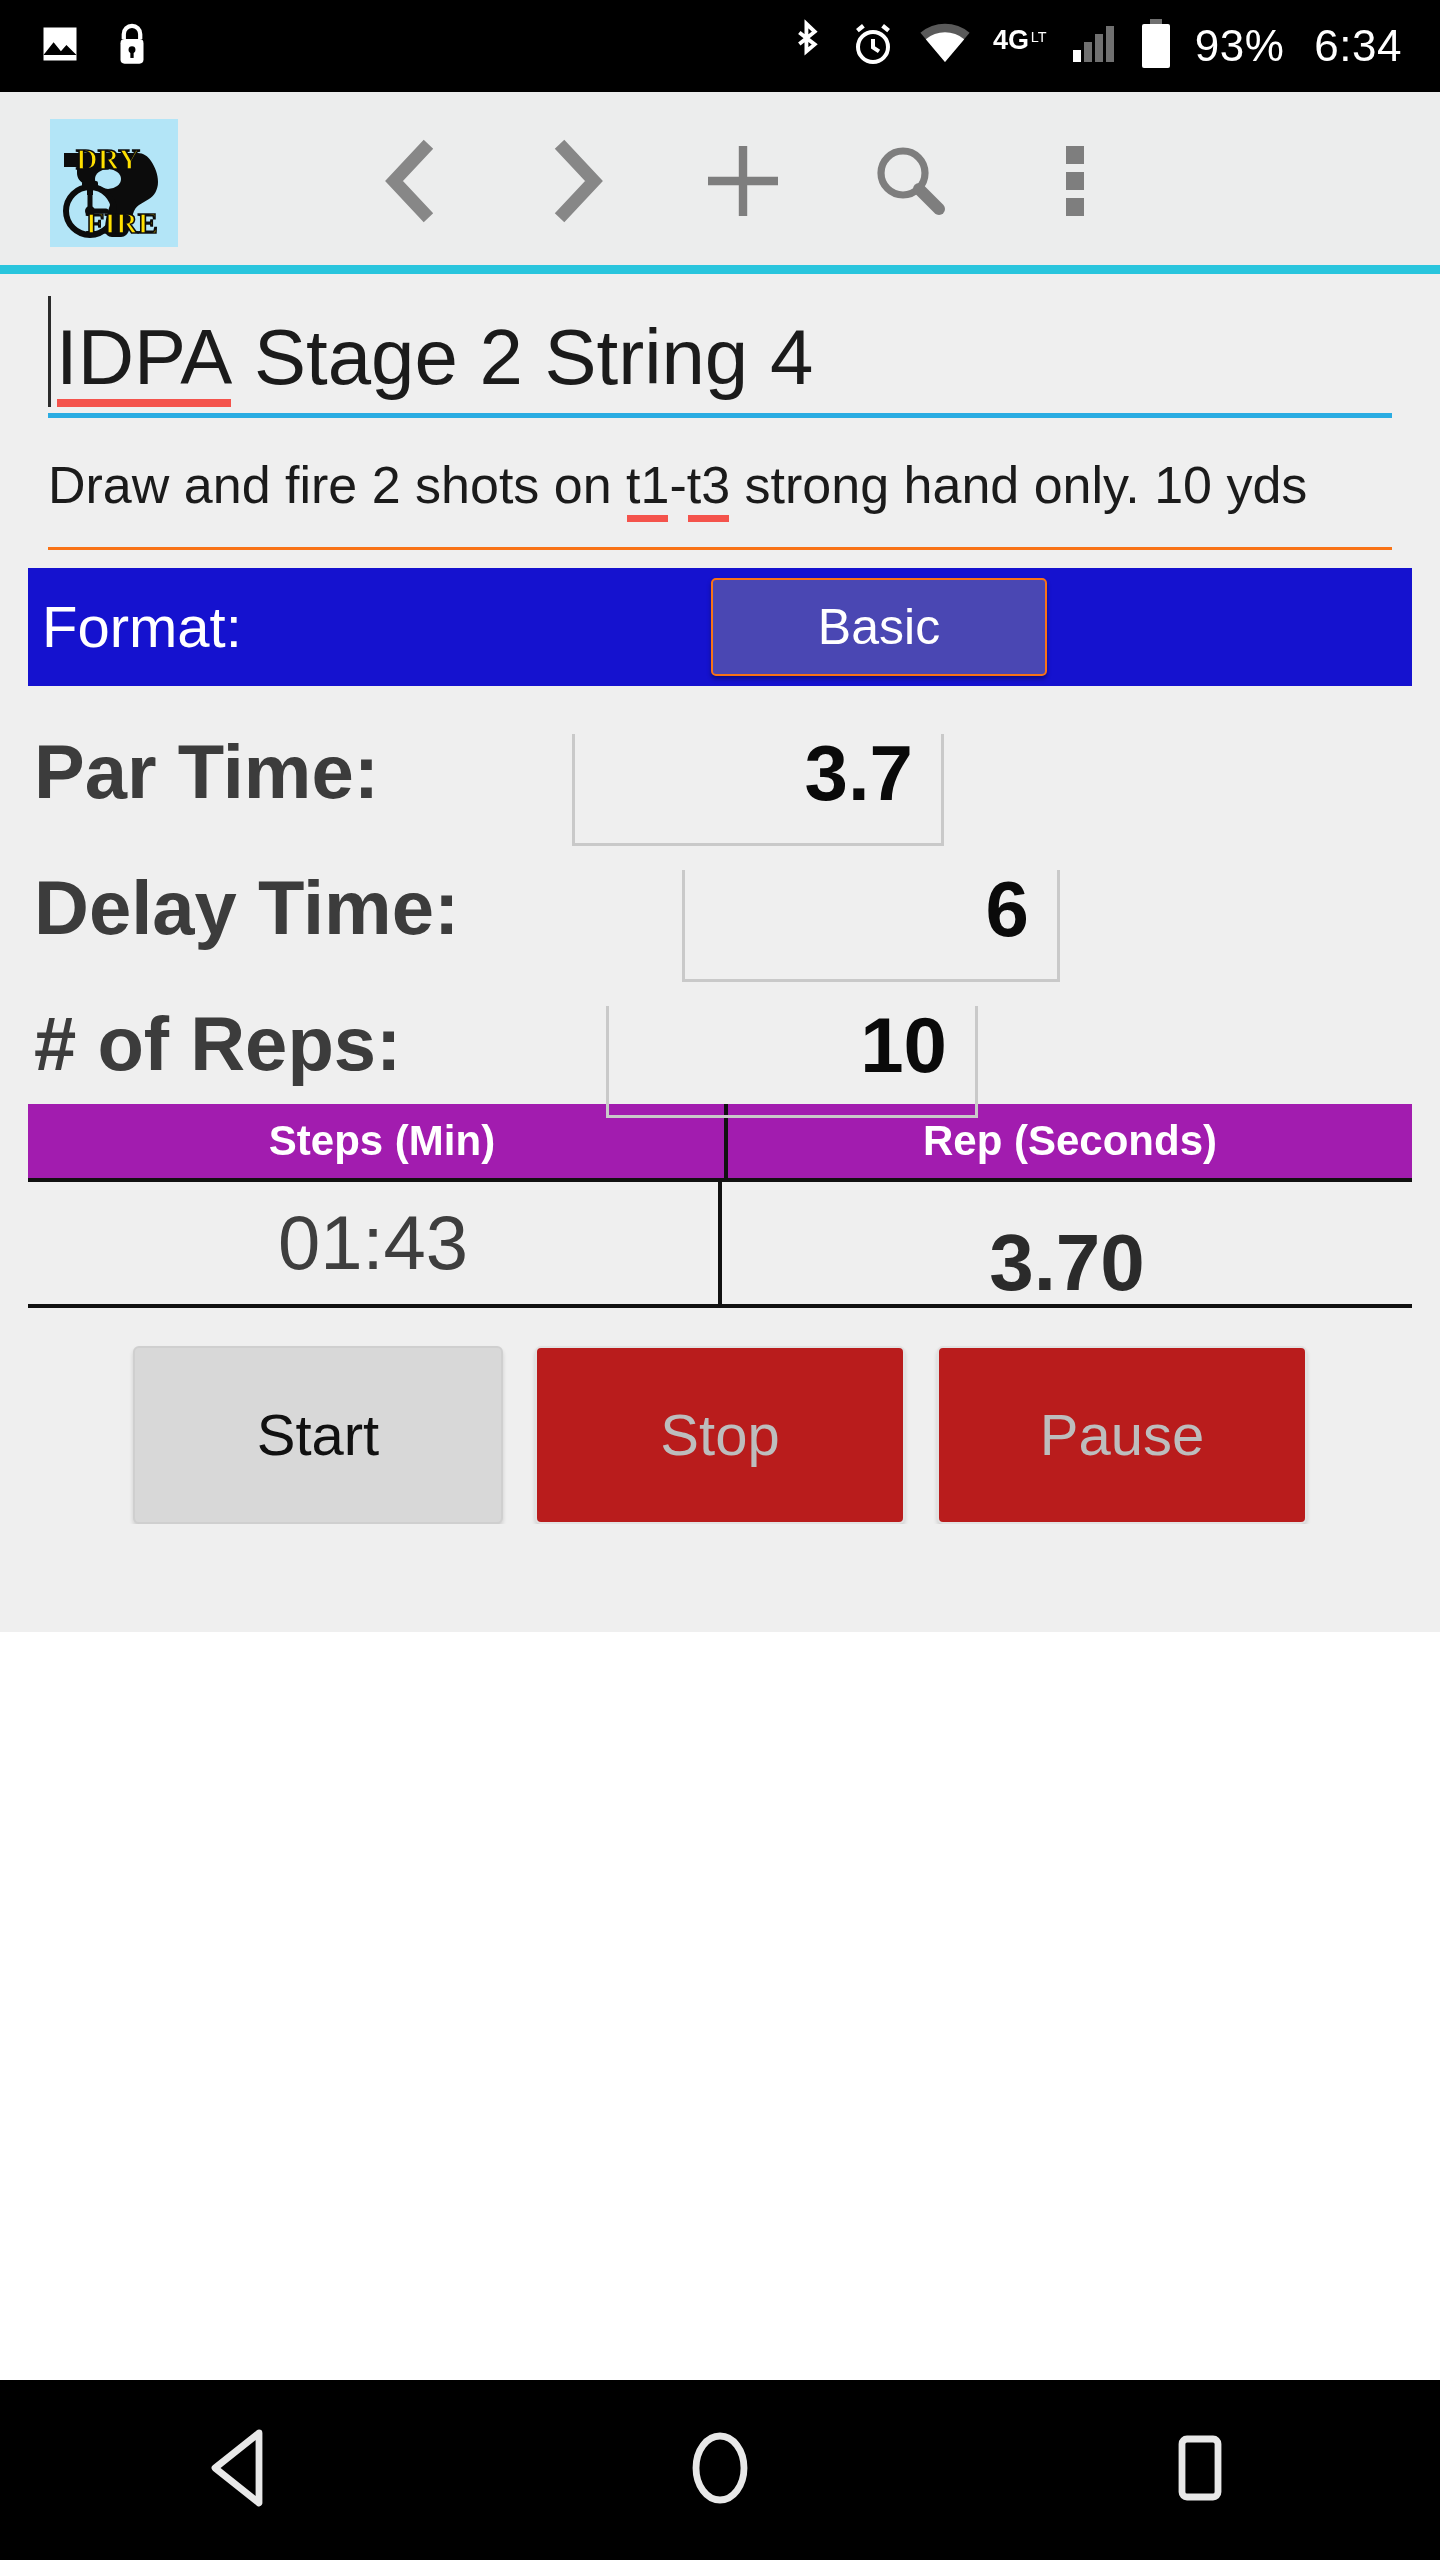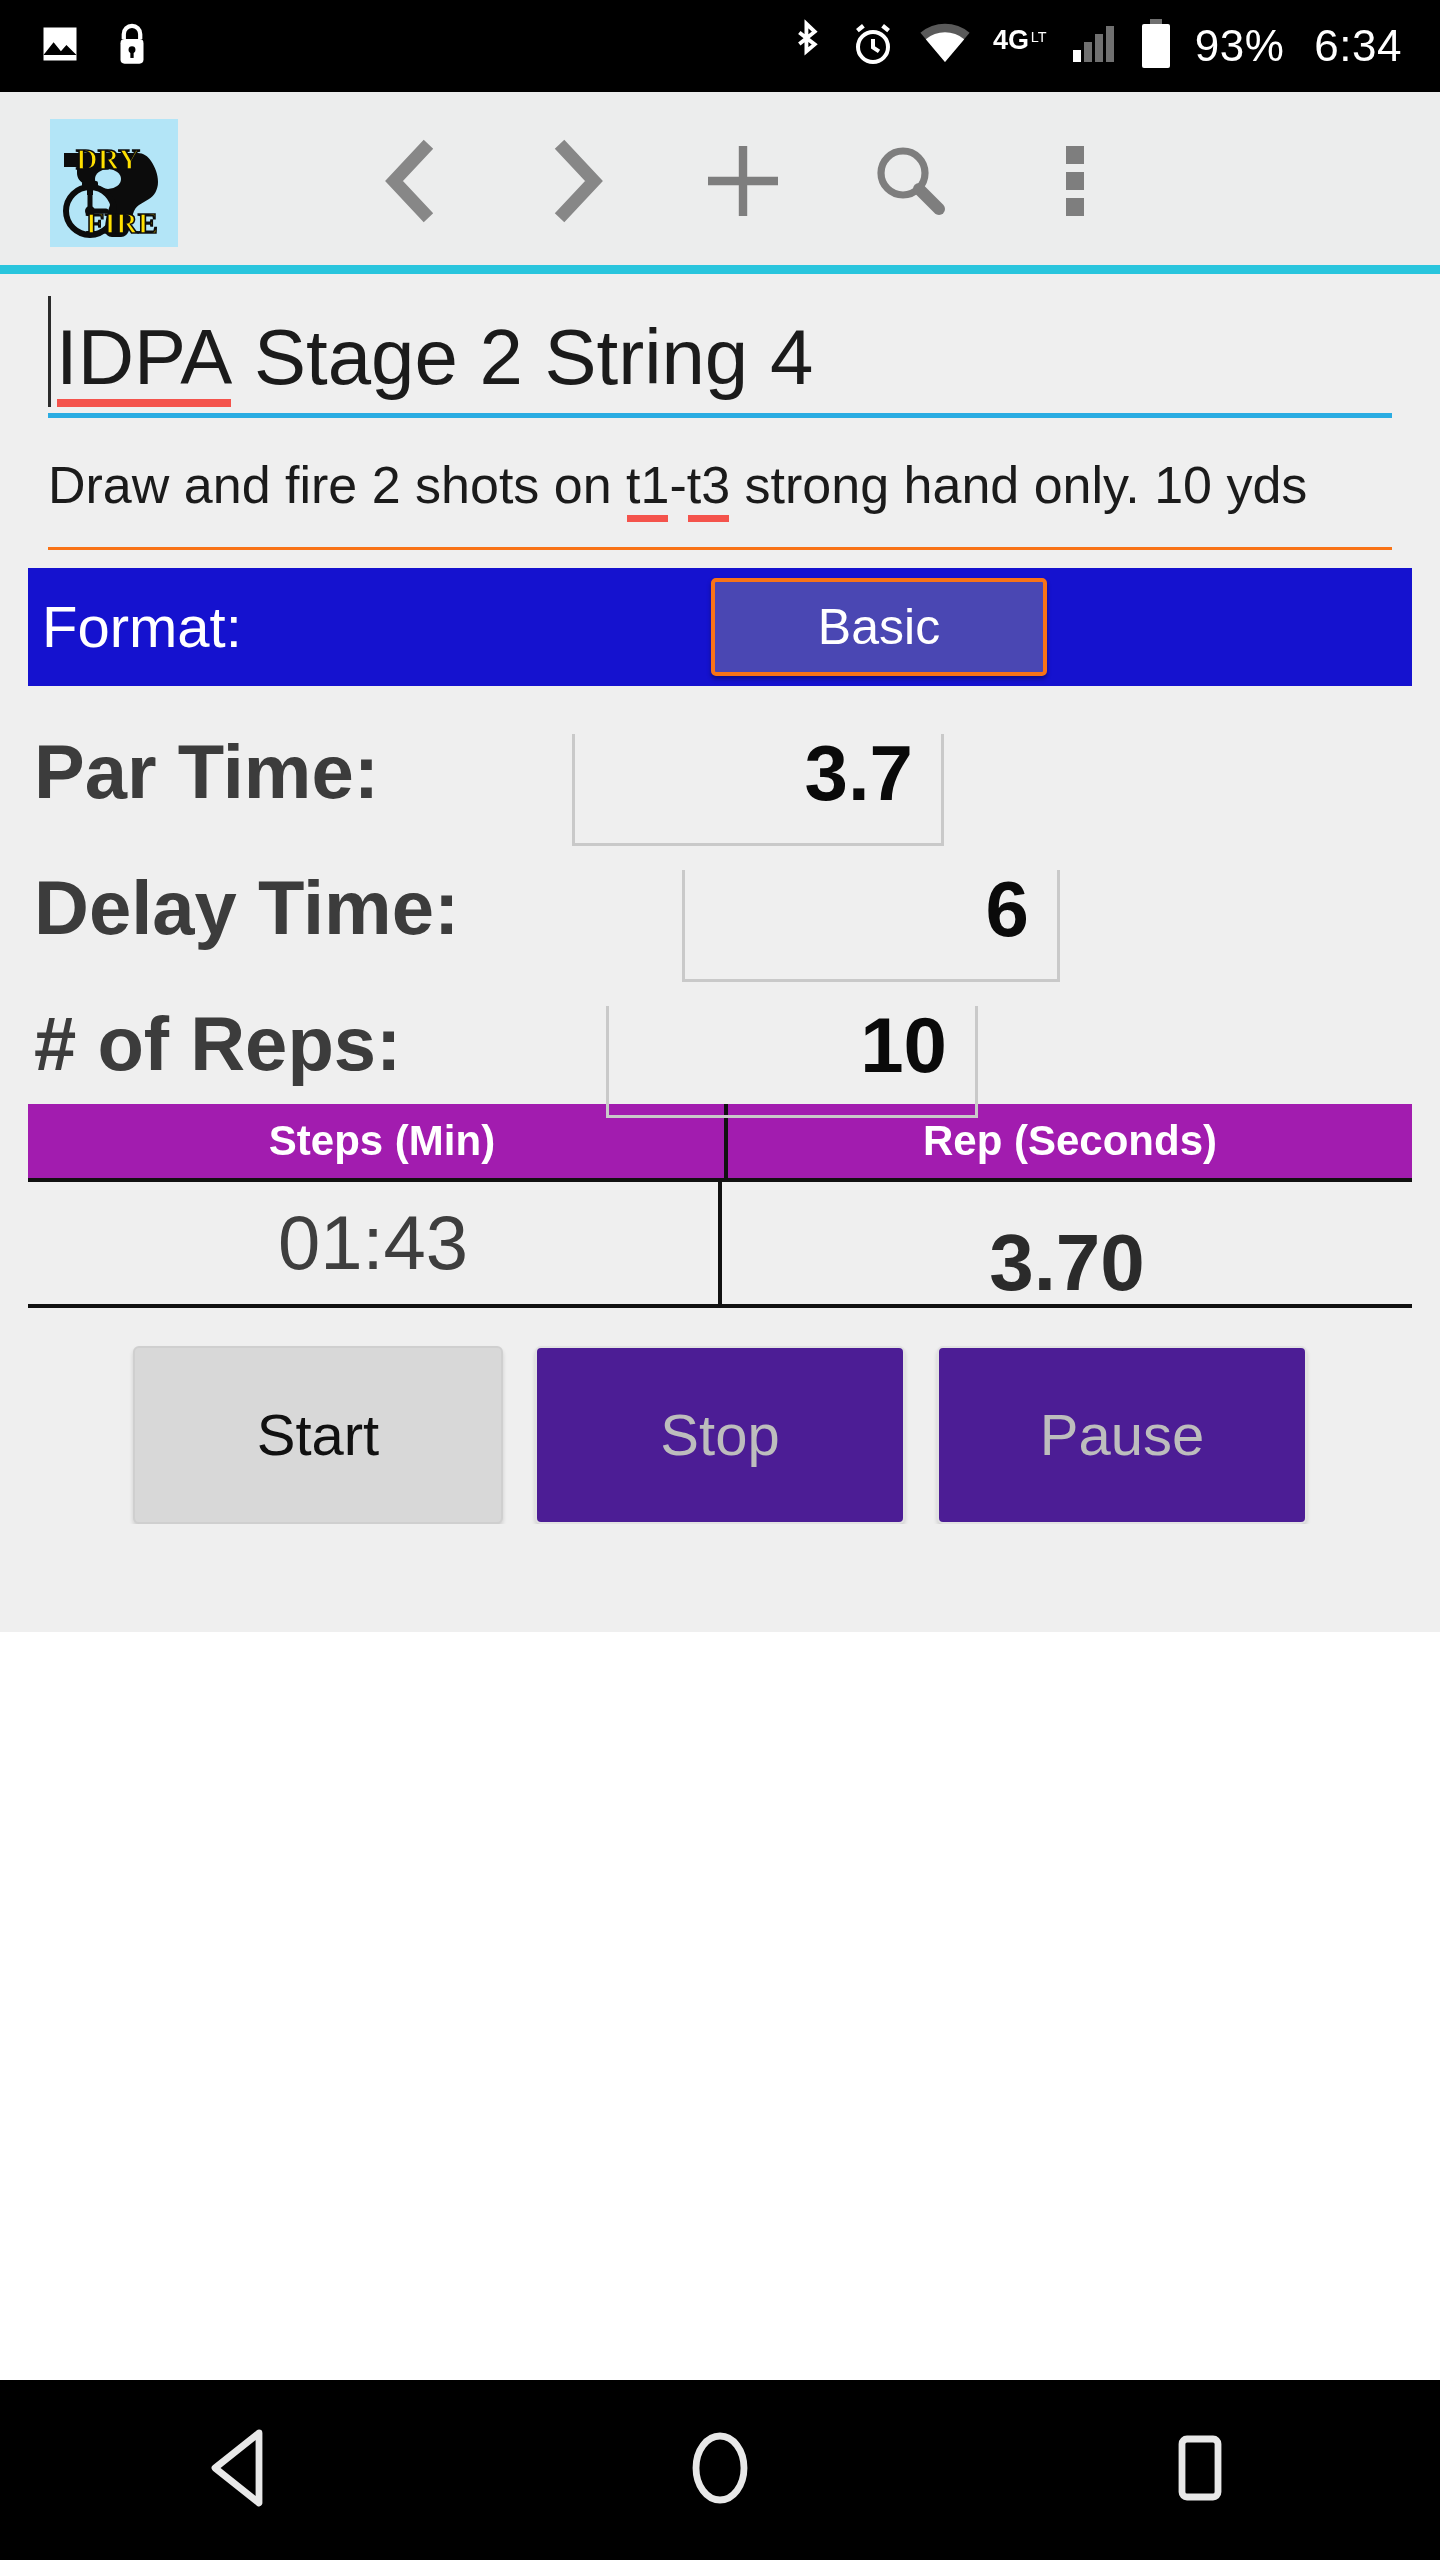--- a/index.html
+++ b/index.html
@@ -160,21 +160,21 @@
     font-size: 58px;
     margin-left: 14px;
     line-height: 1;
   }
   .format-btn {
     position: absolute;
     left: 683px;
     width: 336px;
     height: 98px;
     background: #4a47b3;
-    border: 4px solid #f97316;
+    border: 2px solid #f97316;
     border-radius: 5px;
     color: #ffffff;
     font-size: 50px;
     display: flex;
     align-items: center;
     justify-content: center;
     box-shadow: 0 3px 4px rgba(0,0,0,0.35);
     font-family: "Liberation Sans", sans-serif;
   }
 
@@ -262,21 +262,21 @@
     border-radius: 6px;
     display: flex;
     align-items: center;
     justify-content: center;
     font-size: 58px;
     font-family: "Liberation Sans", sans-serif;
     border: 2px solid #d6d6d6;
     box-shadow: 0 3px 4px rgba(0,0,0,0.14);
   }
   .tbtn.enabled  { background: #d8d8d8; color: #111111; border-color: #cfcfcf; }
-  .tbtn.disabled { background: #4c1d95; color: #bdbdbd; border-color: #e2e2e2; }
+  .tbtn.disabled { background: #b91c1c; color: #bdbdbd; border-color: #e2e2e2; }
 
   .spacer-white {
     background: #ffffff;
     flex: 1 1 auto;
   }
   .content-tail {
     height: 108px;
     background: #efefef;
   }
 

